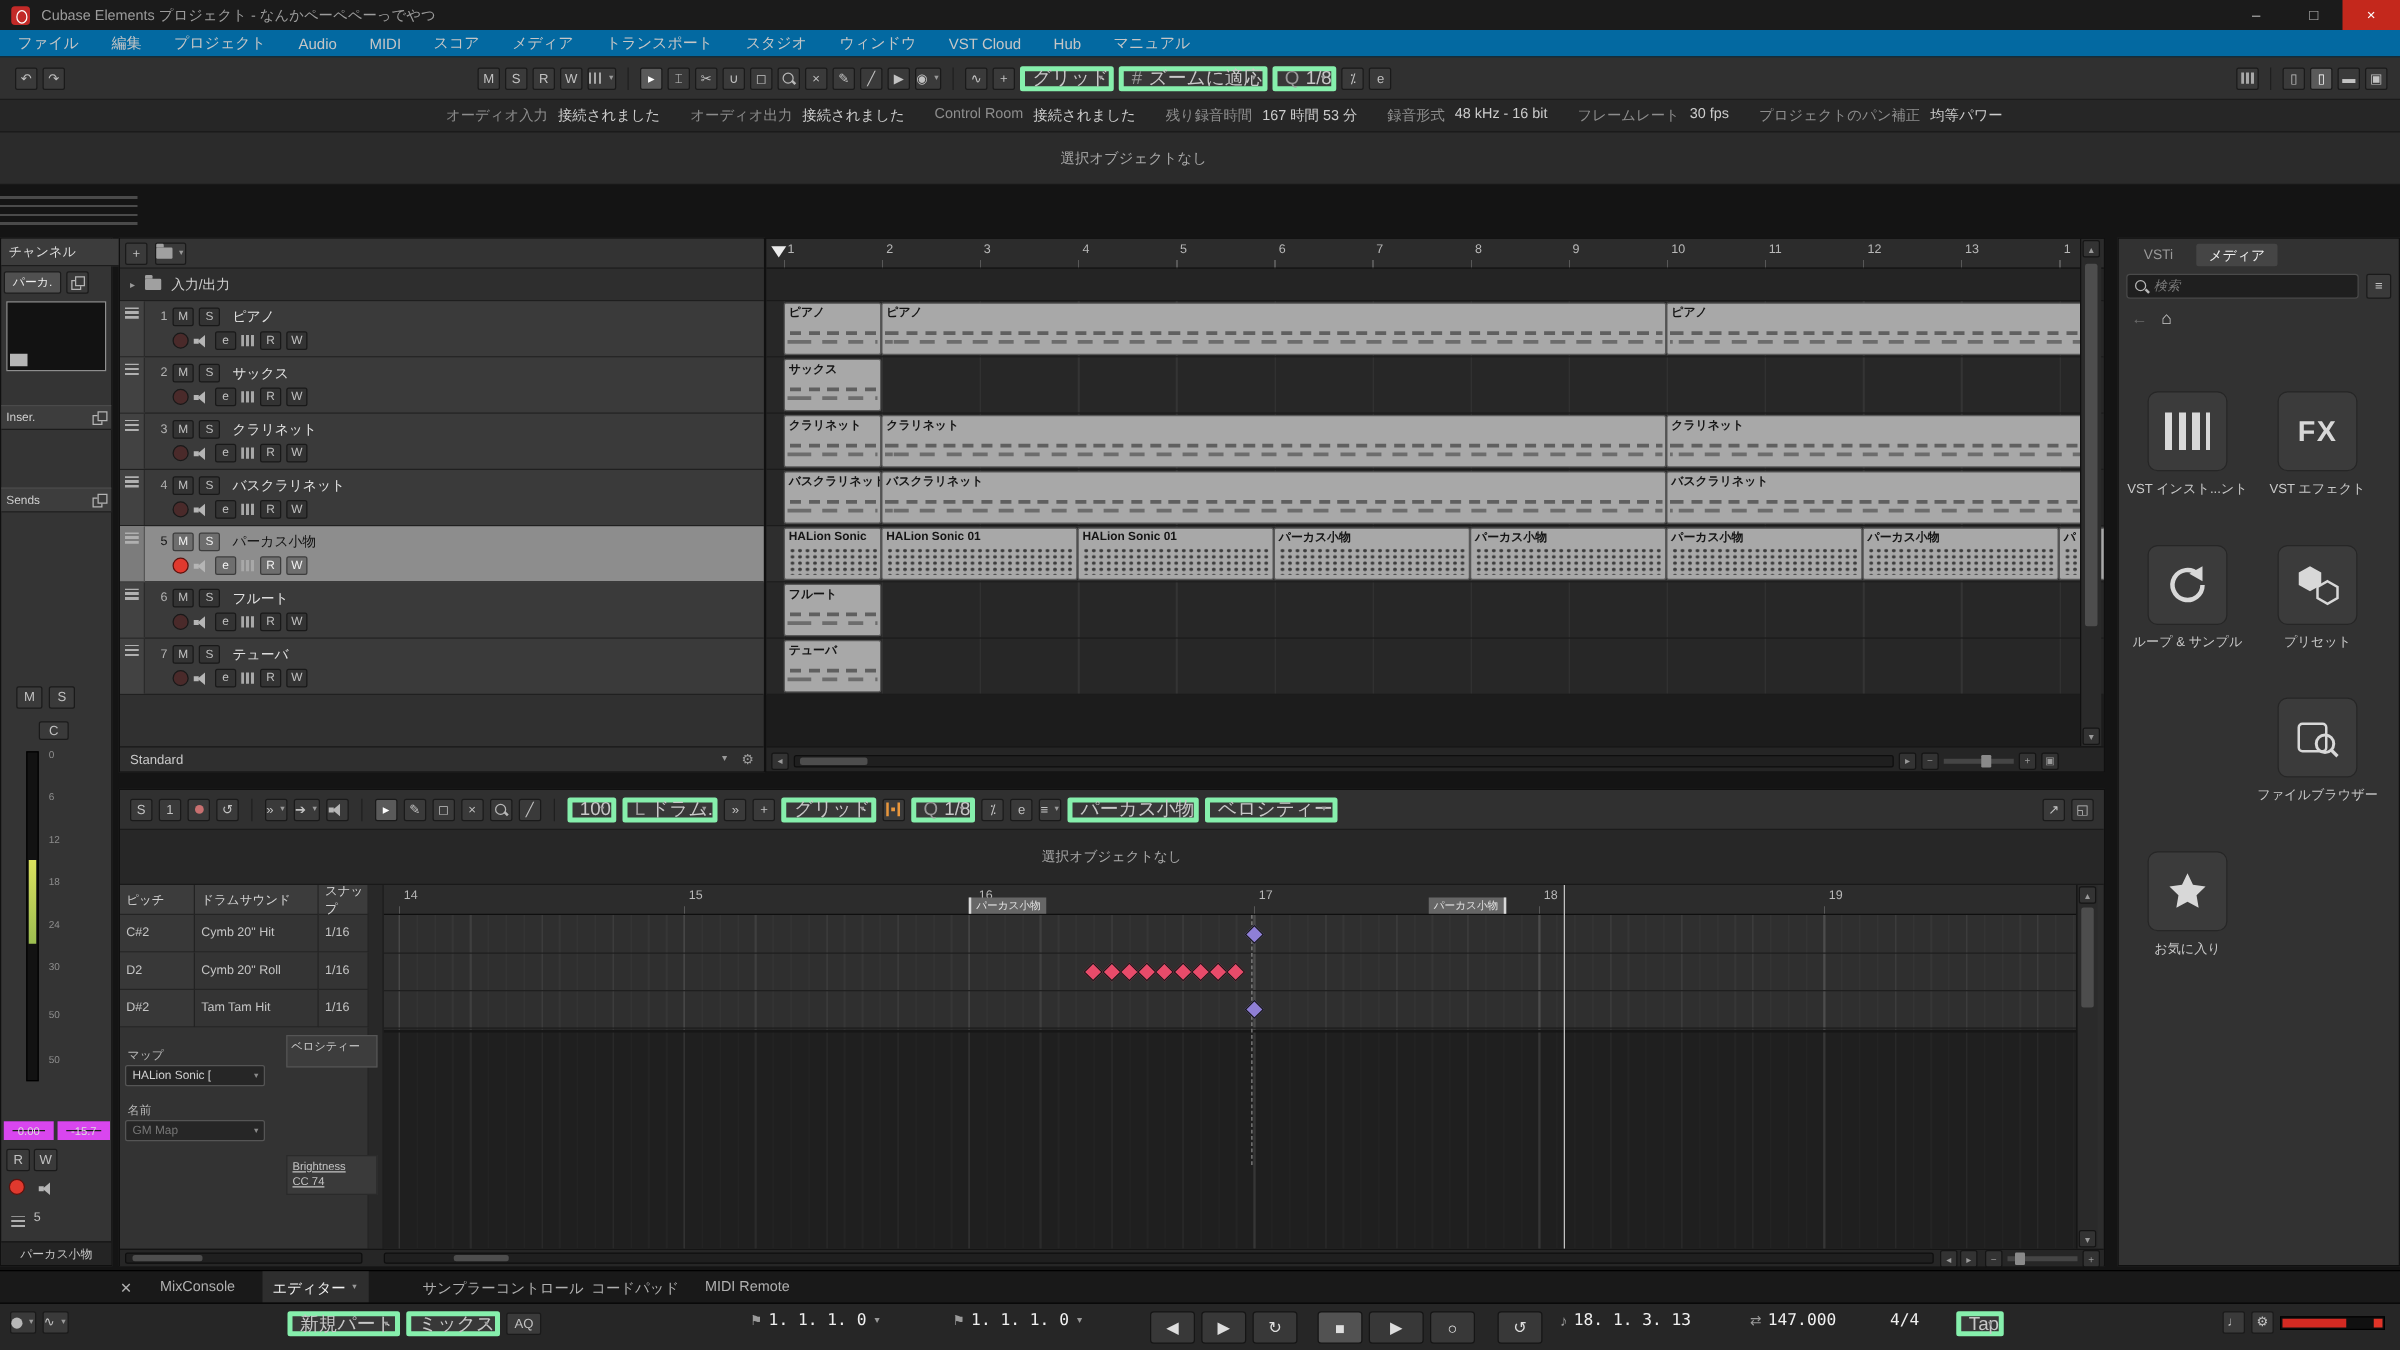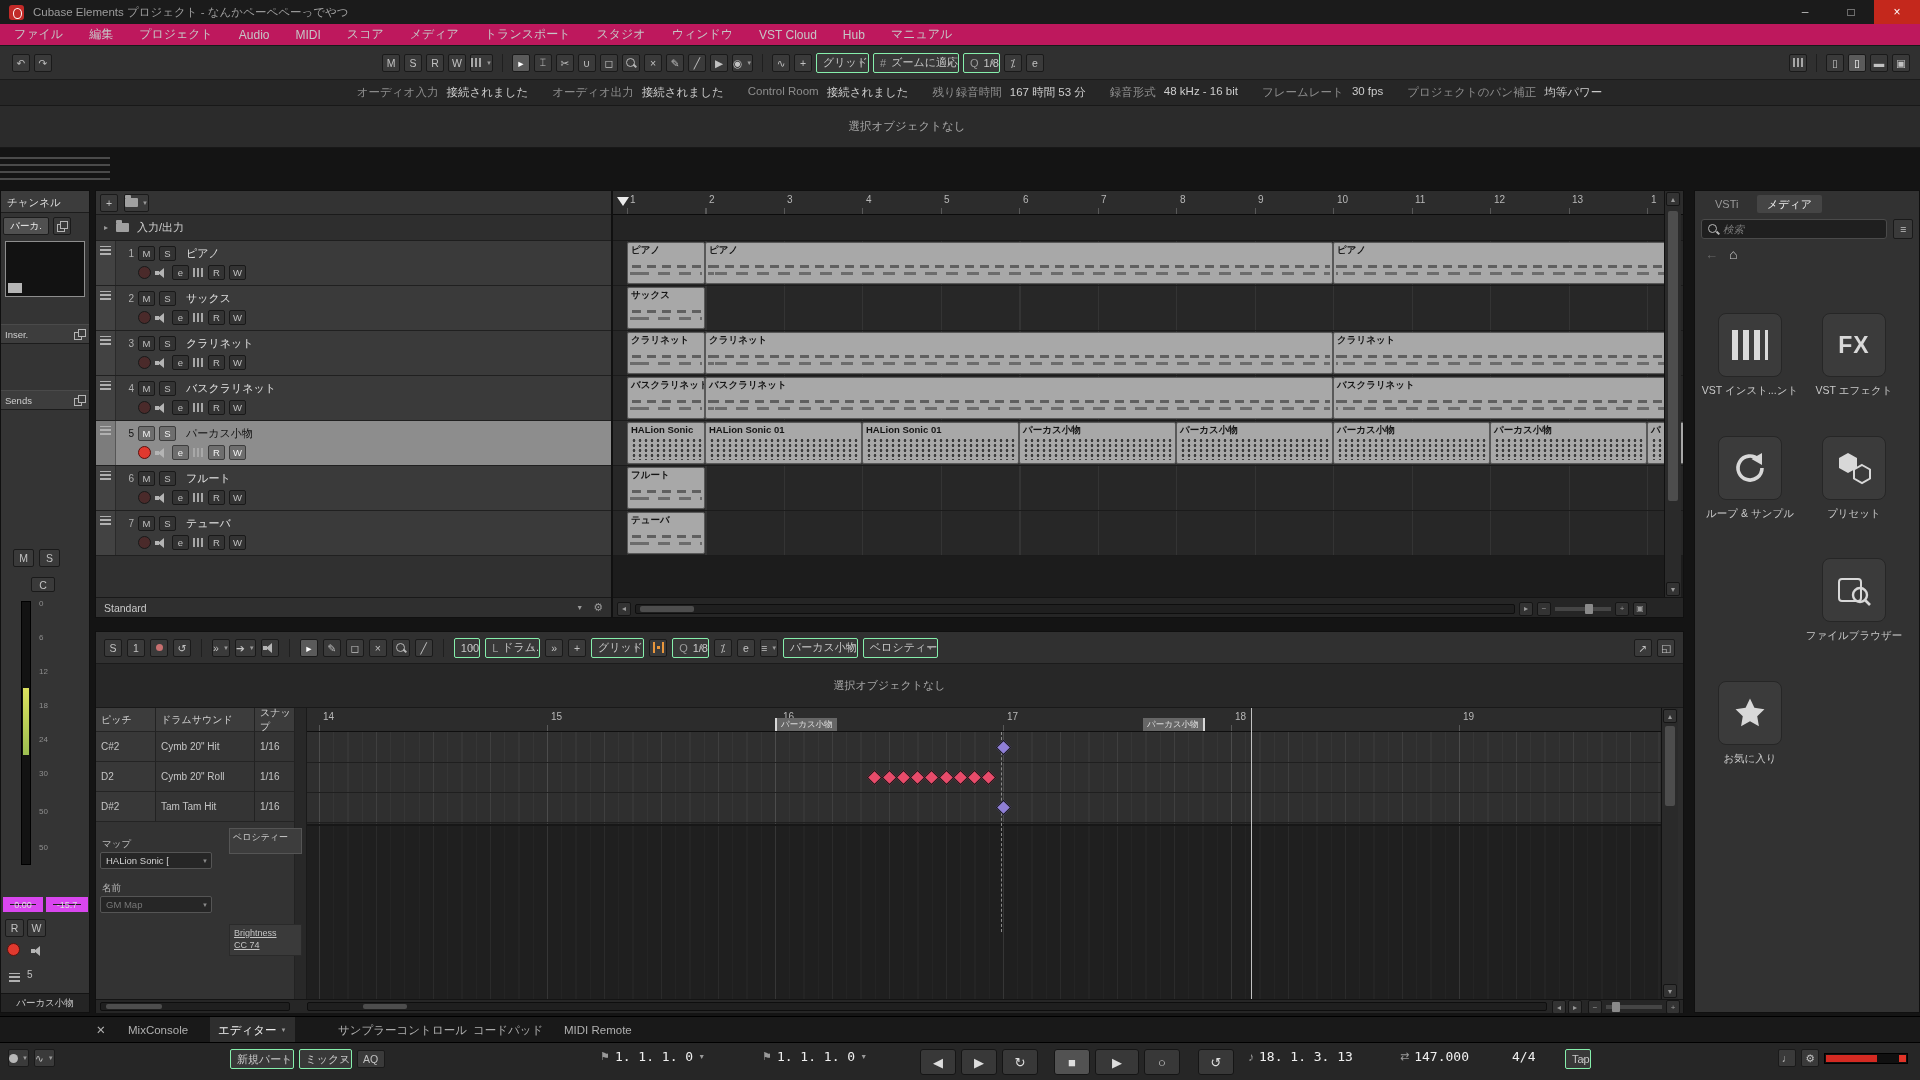--- a/index.html
+++ b/index.html
@@ -4,22 +4,22 @@
 <style>
 *{margin:0;padding:0;box-sizing:border-box;}
 html,body{width:1920px;height:1080px;overflow:hidden;background:#141414;
   font-family:"Liberation Sans","DejaVu Sans",sans-serif;color:#c8c8c8;}
 #screen{position:relative;width:1920px;height:1080px;background:#141414;}
 
 
 .sq{display:inline-flex;align-items:center;justify-content:center;height:18px;min-width:18px;
   background:#3a3a3a;border:1px solid #1a1a1a;border-radius:2px;font-size:10.5px;color:#c2c2c2;}
 .sq.active{background:#5a5a5a;color:#fff;}
-.dd{display:inline-flex;align-items:center;height:20px;background:#383838;border:1px solid #86efac;
-  border-radius:2px;font-size:11px;color:#c8c8c8;padding:0 0 0 6px;position:relative;white-space:nowrap;}
+.dd{display:inline-flex;align-items:center;height:20px;background:#383838;border:4px solid #86efac;
+  border-radius:2px;font-size:15px;color:#c8c8c8;padding:0 0 0 6px;position:relative;white-space:nowrap;}
 .dd::after{content:"▼";position:absolute;right:4px;top:55%;transform:translateY(-50%);font-size:6px;color:#9a9a9a;}
 .caret-after::after{content:"▼";font-size:6px;color:#9a9a9a;margin-left:4px;}
 .tbtn{display:inline-flex;align-items:center;justify-content:center;width:17px;height:15px;
   background:#333;border:1px solid #191919;border-radius:2px;font-size:9.5px;color:#c0c0c0;}
 .spk{position:relative;width:13px;height:11px;display:inline-block;}
 .spk::before{content:"";position:absolute;left:0;top:3.5px;width:4px;height:4px;background:#b5b5b5;}
 .spk::after{content:"";position:absolute;left:3px;top:0.5px;border-top:5px solid transparent;border-bottom:5px solid transparent;border-right:6px solid #b5b5b5;}
 .mag{position:relative;width:12px;height:12px;display:inline-block;}
 .mag::before{content:"";position:absolute;left:1px;top:1px;width:7px;height:7px;border:1.5px solid #b8b8b8;border-radius:50%;}
 .mag::after{content:"";position:absolute;left:8.5px;top:8.5px;width:4px;height:1.6px;background:#b8b8b8;transform:rotate(45deg);}
@@ -41,36 +41,36 @@
   background:#333;border:1px solid #151515;color:#9a9a9a;font-size:8px;border-radius:2px;}
 
 
 #titlebar{position:absolute;left:0;top:0;width:1920px;height:24px;background:#1b1b1b;display:flex;align-items:center;}
 .app-icon{width:15px;height:15px;margin:0 9px;background:#c22a28;border-radius:3px;position:relative;}
 .app-icon::after{content:"";position:absolute;left:4px;top:3px;width:7px;height:9px;border:1.5px solid #fff;border-radius:50%;}
 .title-text{font-size:11.5px;color:#9c9c9c;}
 .win-btns{margin-left:auto;display:flex;height:24px;}
 .win-btn{width:46px;height:24px;display:flex;align-items:center;justify-content:center;color:#bdbdbd;font-size:12px;}
 .win-close{background:#c4281c;color:#fff;}
-#menubar{position:absolute;left:0;top:24px;width:1920px;height:22px;background:#be185d;display:flex;align-items:center;gap:26px;padding-left:14px;border-bottom:1px solid #1a1a1a;}
+#menubar{position:absolute;left:0;top:24px;width:1920px;height:22px;background:#0369a1;display:flex;align-items:center;gap:26px;padding-left:14px;border-bottom:1px solid #1a1a1a;}
 .menu-item{font-size:12px;color:#c6c6c6;white-space:nowrap;}
 #toolbar{position:absolute;left:0;top:46px;width:1920px;height:34px;background:#303030;display:flex;align-items:center;border-bottom:1px solid #1b1b1b;}
 .tb-group{display:inline-flex;align-items:center;gap:4px;}
 .tb-sep{width:1px;height:18px;background:#1f1f1f;margin:0 5px;}
 #statusbar{position:absolute;left:0;top:80px;width:1920px;height:26px;background:#262626;display:flex;align-items:center;justify-content:center;gap:24px;border-bottom:1px solid #181818;padding-left:39px;}
 .st-item{display:inline-flex;gap:8px;font-size:11.5px;white-space:nowrap;}
 .st-label{color:#8d8d8d;}
 .st-value{color:#cdcdcd;}
 #infoline{position:absolute;left:0;top:106px;width:1920px;height:42px;background:#2b2b2b;display:flex;align-items:center;justify-content:center;padding-right:106px;font-size:11.5px;color:#a8a8a8;border-bottom:1px solid #181818;}
 #tab-handle{position:absolute;left:0;top:154px;width:110px;height:26px;
   background:repeating-linear-gradient(0deg,#4a4a4a 0 2px,transparent 2px 7px);}
 
 
 #inspector{position:absolute;left:0;top:190px;width:90px;height:823px;background:#343434;border:1px solid #101010;font-size:10px;}
-.insp-header{position:absolute;left:0;top:0;width:88px;height:22px;background:#3c3c3c;border-bottom:1px solid #1c1c1c;line-height:22px;padding-left:6px;font-size:10.5px;color:#dcdcdc;}
+.insp-header{position:absolute;left:0;top:0;width:100px;height:22px;background:#3c3c3c;border-bottom:1px solid #1c1c1c;line-height:22px;padding-left:6px;font-size:10.5px;color:#dcdcdc;}
 .insp-tab{position:absolute;left:2px;top:26px;width:46px;height:18px;background:#505050;border:1px solid #1c1c1c;border-radius:2px;display:flex;align-items:center;justify-content:center;font-size:9.5px;color:#eee;}
 .insp-box{position:absolute;left:4px;top:50px;width:80px;height:56px;background:#121212;border:1px solid #8e8e8e;}
 .insp-box-chip{position:absolute;left:2px;bottom:3px;width:14px;height:10px;background:#b5b5b5;}
 .insp-bar{position:absolute;left:0;width:88px;height:20px;background:#3d3d3d;border-top:1px solid #4a4a4a;border-bottom:1px solid #1c1c1c;display:flex;align-items:center;padding:0 4px;font-size:9.5px;color:#cfcfcf;justify-content:space-between;}
 .fader-track{position:absolute;left:20px;top:410px;width:10px;height:264px;background:#121212;border:1px solid #000;}
 .fader-fill{position:absolute;left:1px;top:86px;width:6px;height:67px;background:linear-gradient(#dce25e,#9cbe50);}
 .scale-num{position:absolute;left:38px;width:20px;font-size:8px;color:#8e8e8e;}
 .insp-val{position:absolute;height:15px;background:#1c1c1c;border:7px solid #d946ef;font-size:9px;color:#ddd;display:flex;align-items:center;justify-content:center;}
 .insp-name{position:absolute;left:0px;top:802px;width:88px;height:19px;background:#242424;display:flex;align-items:center;justify-content:center;font-size:9.5px;color:#c9c9c9;border-top:1px solid #141414;}
 

